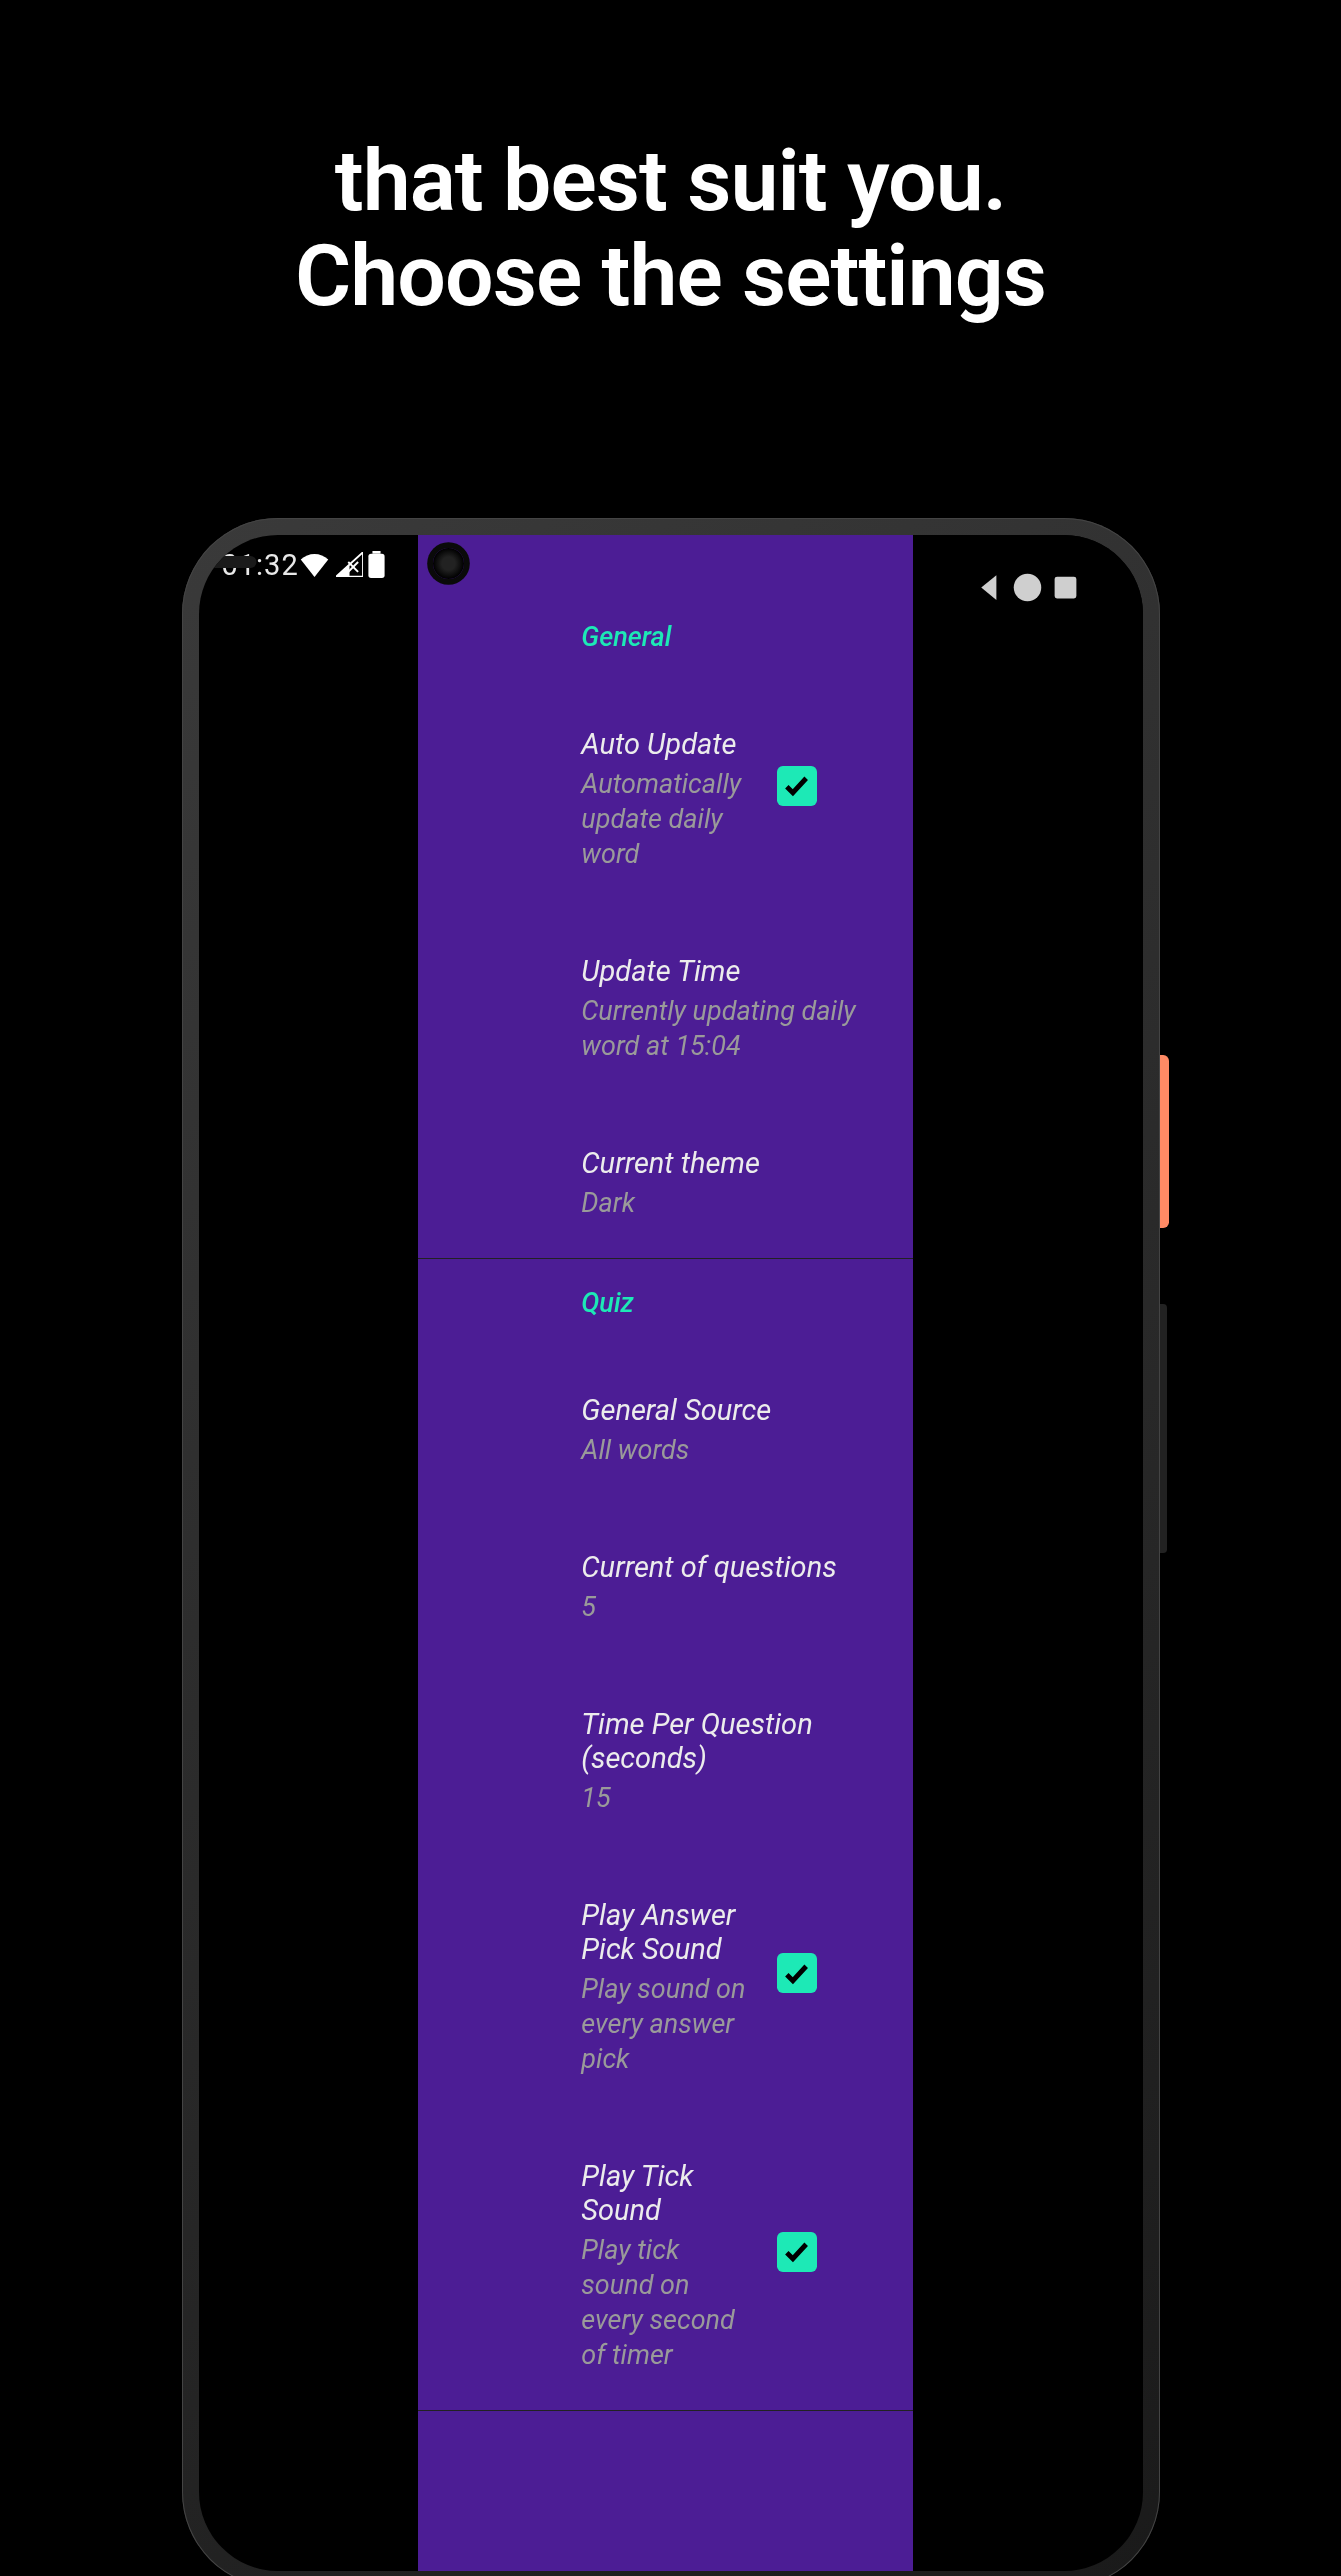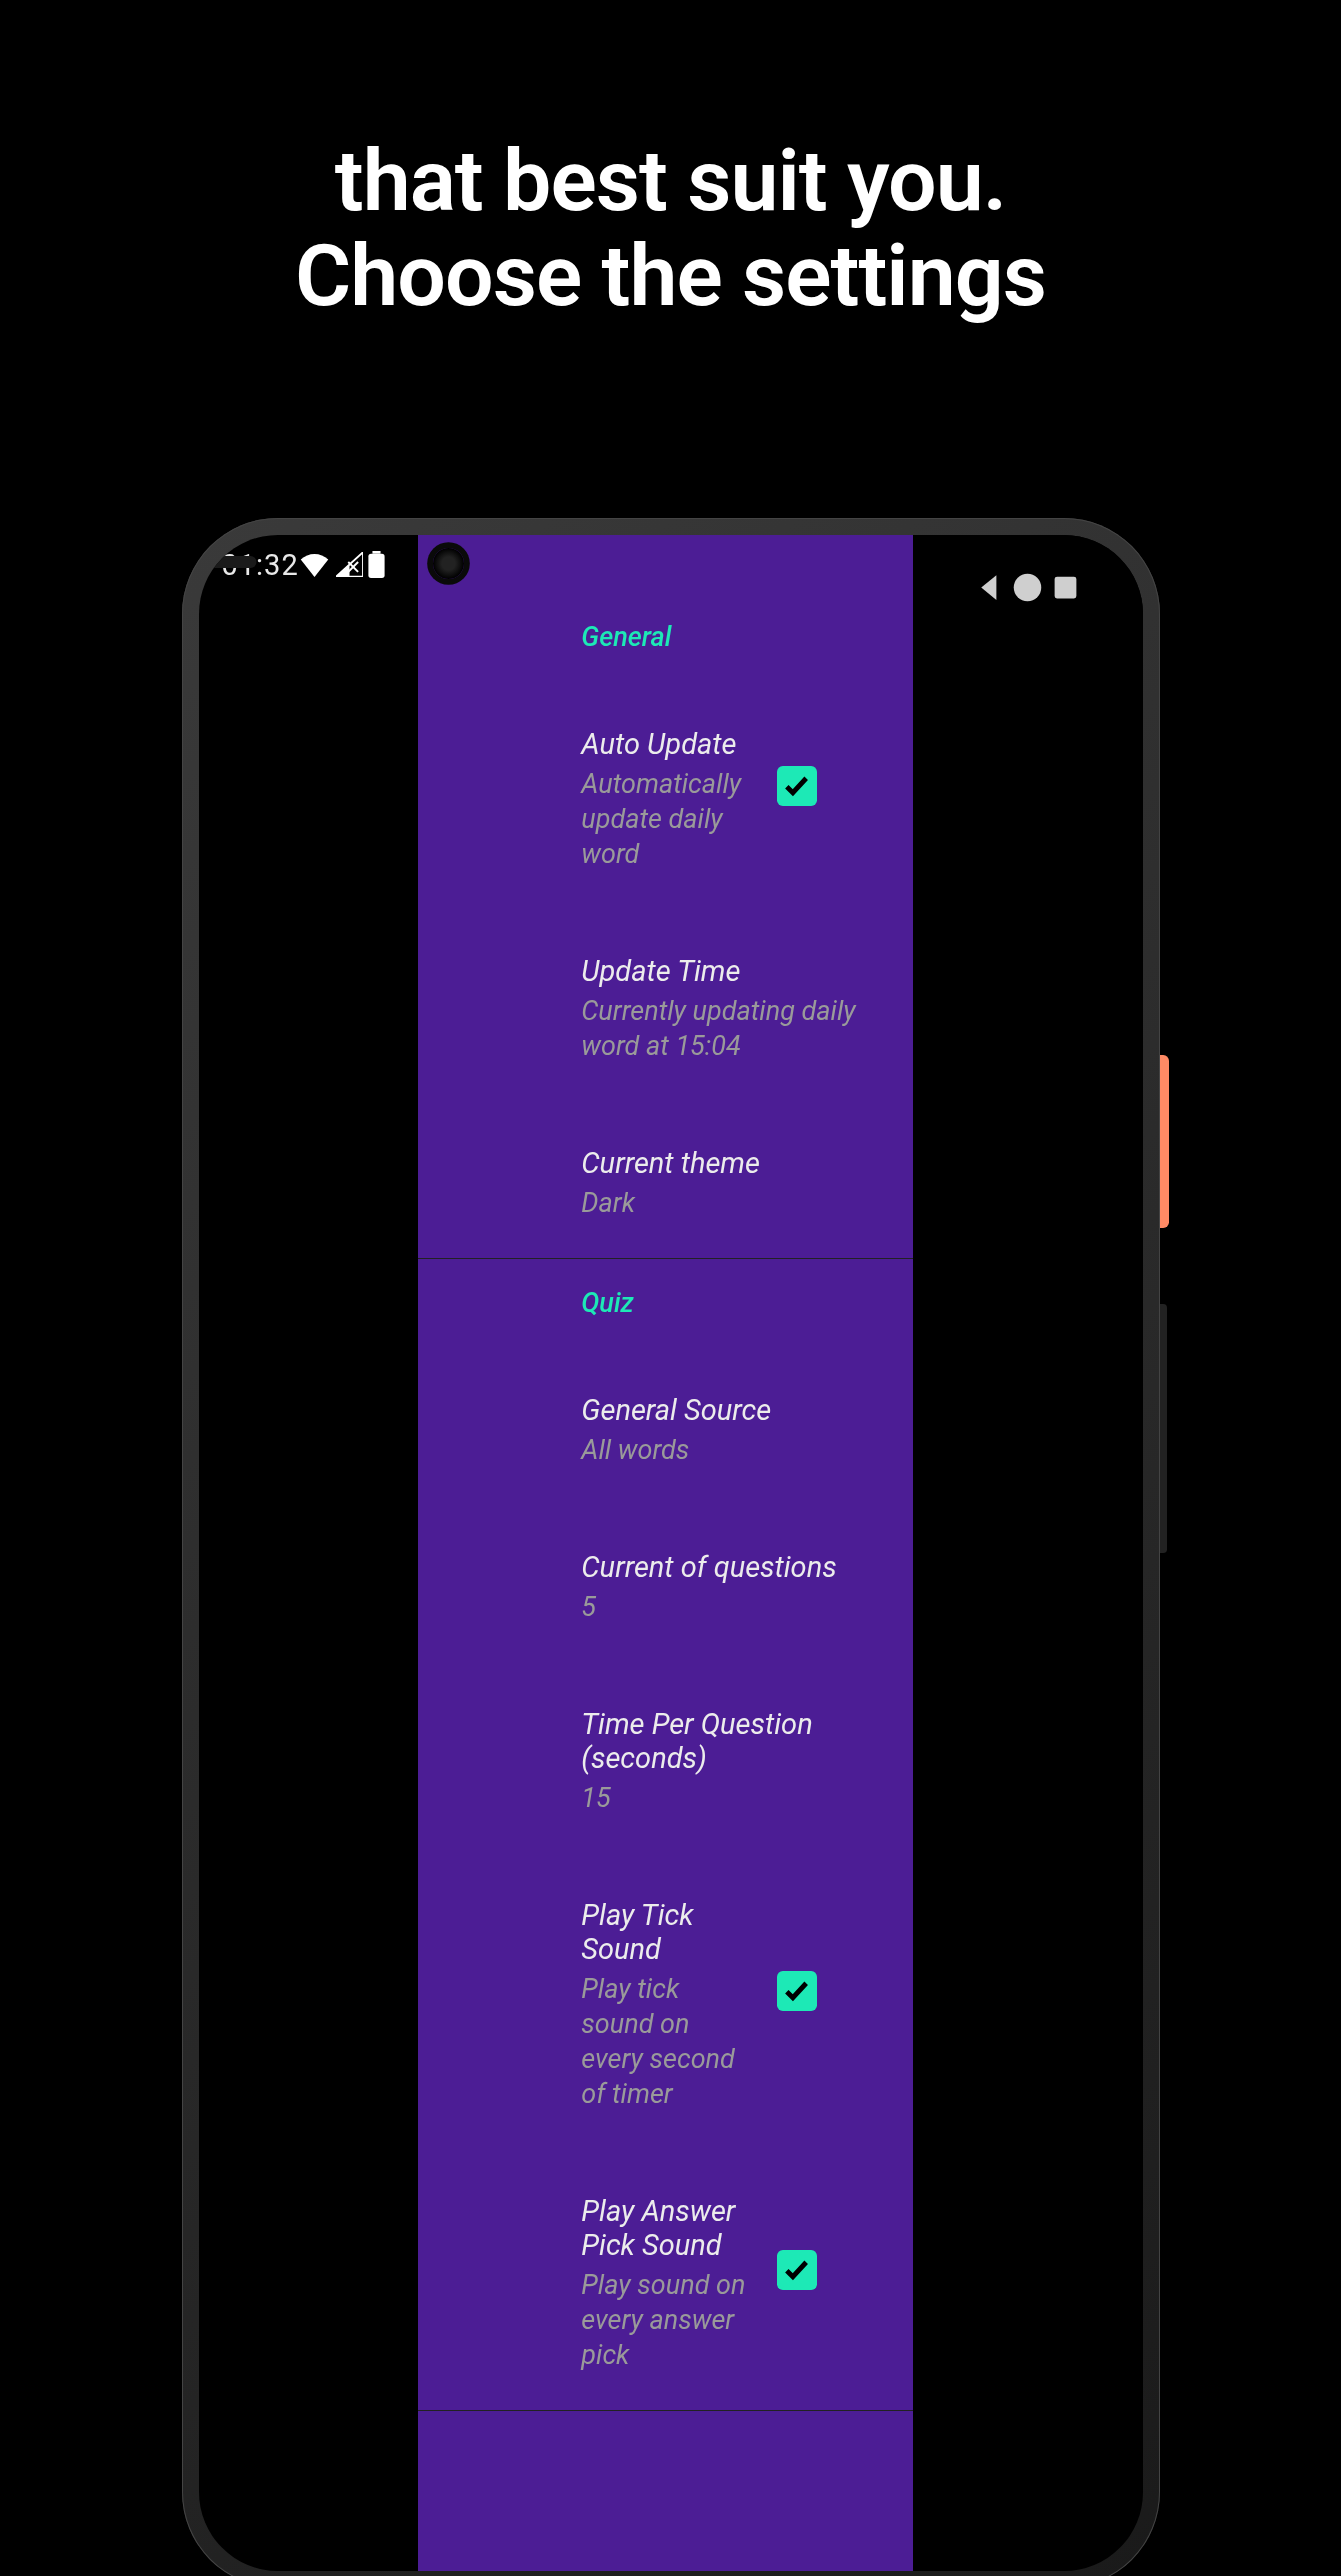--- a/index.html
+++ b/index.html
@@ -241,34 +241,34 @@
 
       <div class="row">
         <div class="text">
           <div class="title">Time Per Question (seconds)</div>
           <div class="sub">15</div>
         </div>
       </div>
 
       <div class="row">
         <div class="text">
-          <div class="title">Play Tick Sound</div>
-          <div class="sub">Play tick sound on every second of timer</div>
+          <div class="title">Play Answer Pick Sound</div>
+          <div class="sub">Play sound on every answer pick</div>
         </div>
         <div class="check">
           <svg viewBox="0 0 24 24">
               <polyline points="4,13 9,18 20,6"></polyline>
             </svg>
         </div>
       </div>
 
       <div class="row">
         <div class="text">
-          <div class="title">Play Answer Pick Sound</div>
-          <div class="sub">Play sound on every answer pick</div>
+          <div class="title">Play Tick Sound</div>
+          <div class="sub">Play tick sound on every second of timer</div>
         </div>
         <div class="check">
           <svg viewBox="0 0 24 24">
               <polyline points="4,13 9,18 20,6"></polyline>
             </svg>
         </div>
       </div>
 
       <hr class="sep">
 

